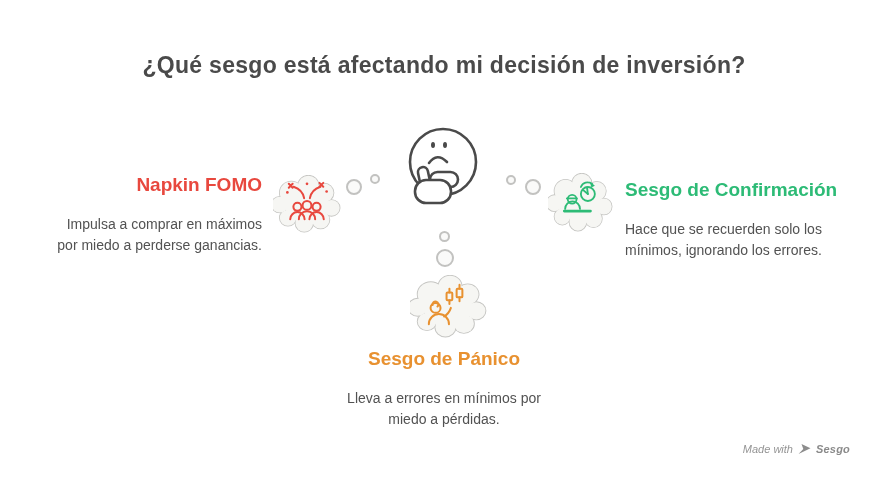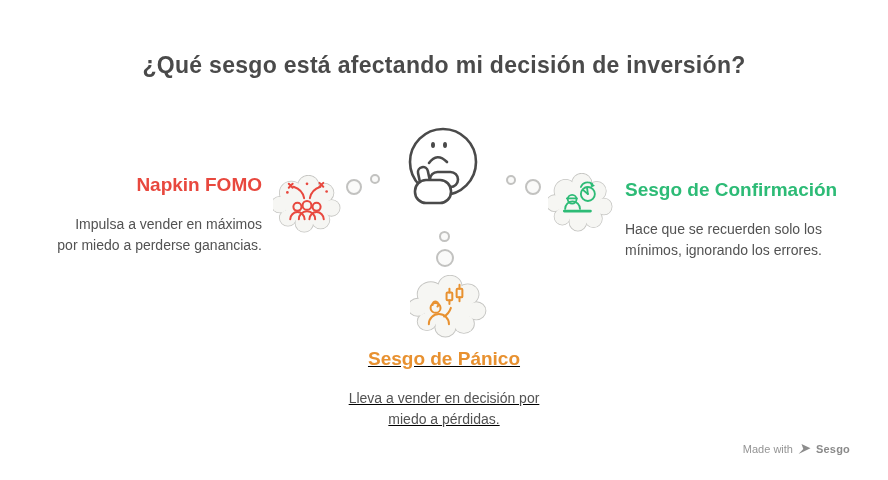--- a/index.html
+++ b/index.html
@@ -37,27 +37,27 @@
   .dot-fomo{fill:var(--fomo);stroke:none;}
   .fill-conf{fill:var(--confirmation);stroke:none;}
   
   .bias-block{position:absolute;}
   .bias-block h2{margin:0 0 20px 0;font-size:19px;font-weight:700;line-height:1;}
   .bias-block p{margin:0;font-size:14px;line-height:21px;color:var(--body);}
   .b-left{left:40px;top:175px;width:222px;text-align:right;}
   .b-left p{max-width:208px;margin-left:auto;}
   .b-right{left:625px;top:180px;width:245px;text-align:left;}
   .b-right p{max-width:232px;}
-  .b-bottom{left:329px;top:349px;width:230px;text-align:center;text-decoration:underline;}
+  .b-bottom{left:329px;top:349px;width:230px;text-align:center;}
   .b-bottom p{max-width:230px;margin:0 auto;}
   .t-fomo{color:var(--fomo);} .t-conf{color:var(--confirmation);} .t-panic{color:var(--panic);}
   
   .watermark{
     position:absolute;right:26px;top:443px;display:flex;align-items:flex-end;gap:5px;
-    font-size:11px;color:var(--watermark);text-decoration:none;cursor:pointer;
+    font-size:11px;color:var(--watermark);text-decoration:none;cursor:pointer;font-style:italic;
   }
   .watermark .brand{font-weight:700;color:#8a8a8a;letter-spacing:.2px;}
 </style>
 </head>
 <body>
 
 <div class="canvas">
 
   <h1 class="page-title">¿Qué sesgo está afectando mi decisión de inversión?</h1>
 
@@ -195,31 +195,31 @@
       <path d="M 36 16 V 20"></path>
       <circle cx="11" cy="27" r="5.2"></circle>
       <path d="M 8 24 a 3 3 0 1 1 5 1.5"></path>
       <path d="M 4 44 a 10.5 10.5 0 0 1 21 0"></path>
       <path d="M 20 36 Q 25 33 27 27"></path>
     </g>
   </svg>
 
   <div class="bias-block b-left">
     <h2 class="t-fomo">Napkin FOMO</h2>
-    <p>Impulsa a vender en máximos por miedo a perderse ganancias.</p>
+    <p>Impulsa a comprar en máximos por miedo a perderse ganancias.</p>
   </div>
 
   <div class="bias-block b-right">
     <h2 class="t-conf">Sesgo de Confirmación</h2>
     <p>Hace que se recuerden solo los mínimos, ignorando los errores.</p>
   </div>
 
   <div class="bias-block b-bottom">
     <h2 class="t-panic">Sesgo de Pánico</h2>
-    <p>Lleva a vender en decisión por miedo a pérdidas.</p>
+    <p>Lleva a errores en mínimos por miedo a pérdidas.</p>
   </div>
 
   <div class="watermark">
     <span>Made with</span>
     <svg width="13" height="12" viewBox="0 0 13 12">
       <polygon points="0.5,11 12.5,5.3 3.5,1 5.3,6" fill="#8d8d8d"></polygon>
     </svg>
     <span class="brand">Sesgo</span>
   </div>
 

